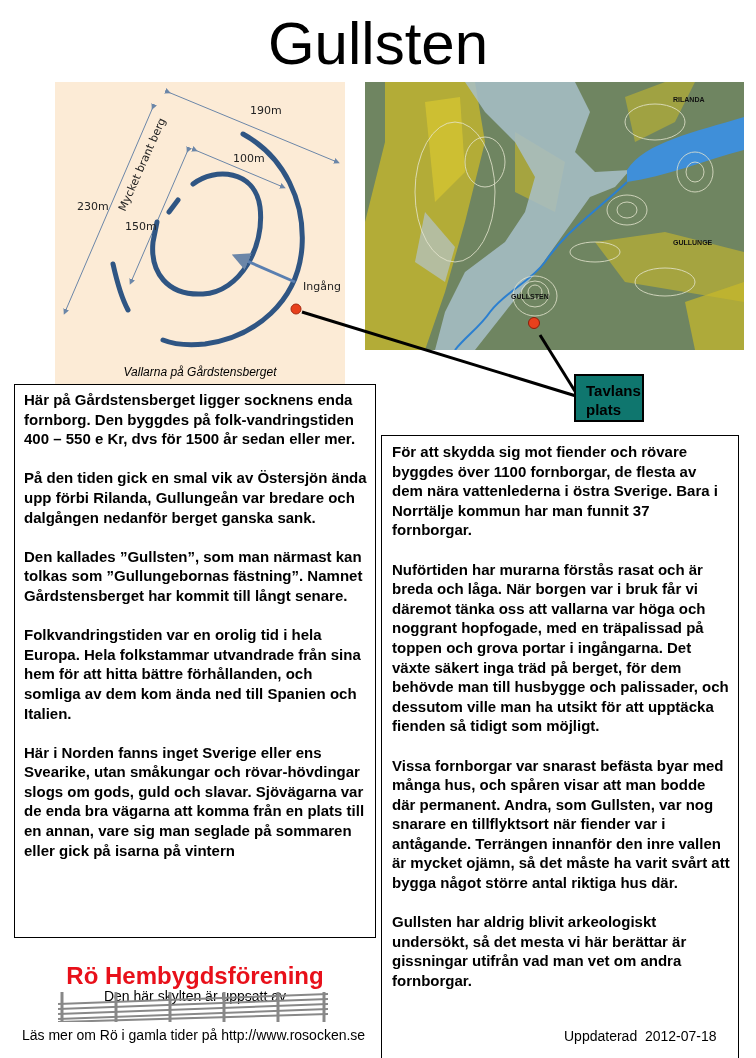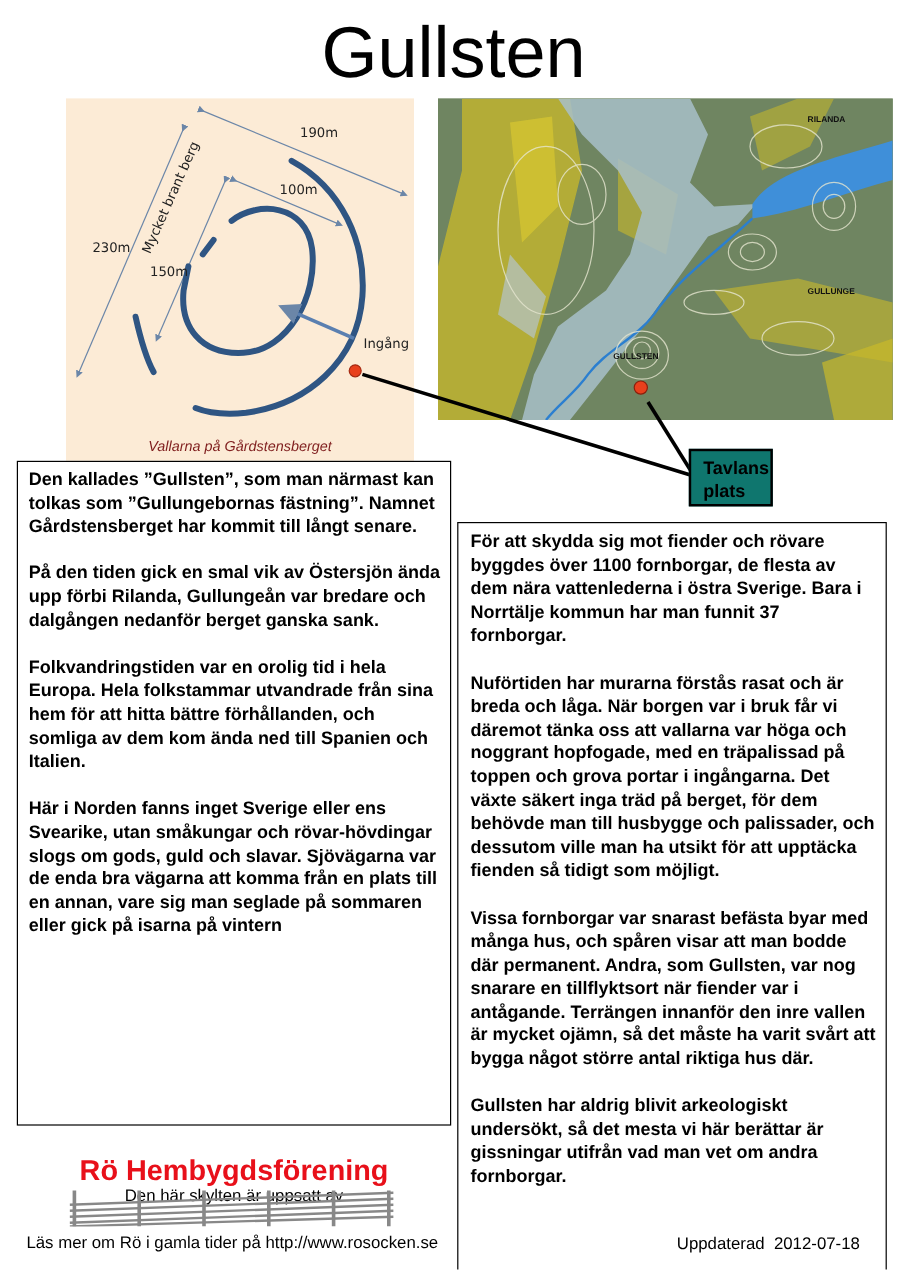--- a/index.html
+++ b/index.html
@@ -1,21 +1,21 @@
 <!DOCTYPE html>
 <html><head>
 <meta charset="utf-8">
 <style>
   html, body { margin: 0; padding: 0; background: #ffffff; }
   body { width: 756px; height: 1058px; position: relative; overflow: hidden; font-family: "Liberation Sans", sans-serif; color: #000; }
   .abs { position: absolute; }
   #title { left: 0; width: 756px; top: 8px; text-align: center; font-size: 60px; line-height: 72px; font-weight: normal; }
   #diagram { left: 55px; top: 82px; width: 290px; height: 304px; background: #fcebd6; }
   #diagram svg { width: 290px; height: 275px; display: block; }
-  #diagram-caption { left: 55px; width: 290px; top: 365px; text-align: center; font-size: 12px; font-style: italic; color: #7f1d1d; }
+  #diagram-caption { left: 55px; width: 290px; top: 365px; text-align: center; font-size: 12px; font-style: italic; color: #000000; }
   #map { left: 365px; top: 82px; width: 379px; height: 268px; background: #6f8561; overflow: hidden; }
   #map svg { width: 379px; height: 268px; display: block; }
   #connectors { left: 0; top: 0; width: 756px; height: 1058px; pointer-events: none; }
   #place-box { left: 574px; top: 374px; width: 70px; height: 48px; border: 2px solid #000; background: #0f766e; box-sizing: border-box; padding: 5px 0 0 10px; font-weight: bold; font-size: 15px; line-height: 19px; }
   .textbox { border: 1px solid #000; background: #fff; box-sizing: border-box; font-weight: bold; font-size: 15px; line-height: 19.6px; }
   .textbox p { margin: 0 0 19.6px 0; }
   .textbox p:last-child { margin-bottom: 0; }
   #left-box { left: 14px; top: 384px; width: 362px; height: 554px; padding: 5px 8px 0 9px; }
   #right-box { left: 381px; top: 435px; width: 358px; height: 651px; padding: 6px 8px 0 10px; }
   #sponsor-intro { left: 14px; width: 362px; top: 943px; text-align: center; font-size: 14px; margin-top: 45px; }
@@ -103,22 +103,23 @@
   <line x1="302" y1="312" x2="576" y2="396" stroke="#000" stroke-width="3"></line>
   <line x1="540" y1="335" x2="578" y2="396" stroke="#000" stroke-width="3"></line>
 </svg>
 
 <div id="place-box" class="abs">
   <div>Tavlans</div>
   <div>plats</div>
 </div>
 
 <div id="left-box" class="abs textbox">
+  <p>Här på Gårdstensberget ligger socknens enda fornborg. Den byggdes på folk-vandringstiden 400 – 550 e Kr, dvs för 1500 år sedan eller mer.</p>
+  <p>På den tiden gick en smal vik av Östersjön ända upp förbi Rilanda, Gullungeån var bredare och dalgången nedanför berget ganska sank.</p>
   <p>Den kallades ”Gullsten”, som man närmast kan tolkas som ”Gullungebornas fästning”. Namnet Gårdstensberget har kommit till långt senare.</p>
-  <p>På den tiden gick en smal vik av Östersjön ända upp förbi Rilanda, Gullungeån var bredare och dalgången nedanför berget ganska sank.</p>
   <p>Folkvandringstiden var en orolig tid i hela Europa. Hela folkstammar utvandrade från sina hem för att hitta bättre förhållanden, och somliga av dem kom ända ned till Spanien och Italien.</p>
   <p>Här i Norden fanns inget Sverige eller ens Svearike, utan småkungar och rövar-hövdingar slogs om gods, guld och slavar. Sjövägarna var de enda bra vägarna att komma från en plats till en annan, vare sig man seglade på sommaren eller gick på isarna på vintern</p>
 </div>
 
 <div id="right-box" class="abs textbox">
   <p>För att skydda sig mot fiender och rövare byggdes över 1100 fornborgar, de flesta av dem nära vattenlederna i östra Sverige. Bara i Norrtälje kommun har man funnit 37 fornborgar.</p>
   <p>Nuförtiden har murarna förstås rasat och är breda och låga. När borgen var i bruk får vi däremot tänka oss att vallarna var höga och noggrant hopfogade, med en träpalissad på toppen och grova portar i ingångarna. Det växte säkert inga träd på berget, för dem behövde man till husbygge och palissader, och dessutom ville man ha utsikt för att upptäcka fienden så tidigt som möjligt.</p>
   <p>Vissa fornborgar var snarast befästa byar med många hus, och spåren visar att man bodde där permanent. Andra, som Gullsten, var nog snarare en tillflyktsort  när fiender var i antågande. Terrängen innanför den inre vallen är mycket ojämn, så det måste ha varit svårt att bygga något större antal riktiga hus där.</p>
   <p>Gullsten har aldrig blivit arkeologiskt undersökt, så det mesta vi här berättar är gissningar utifrån vad man vet om andra fornborgar.</p>
 </div>

